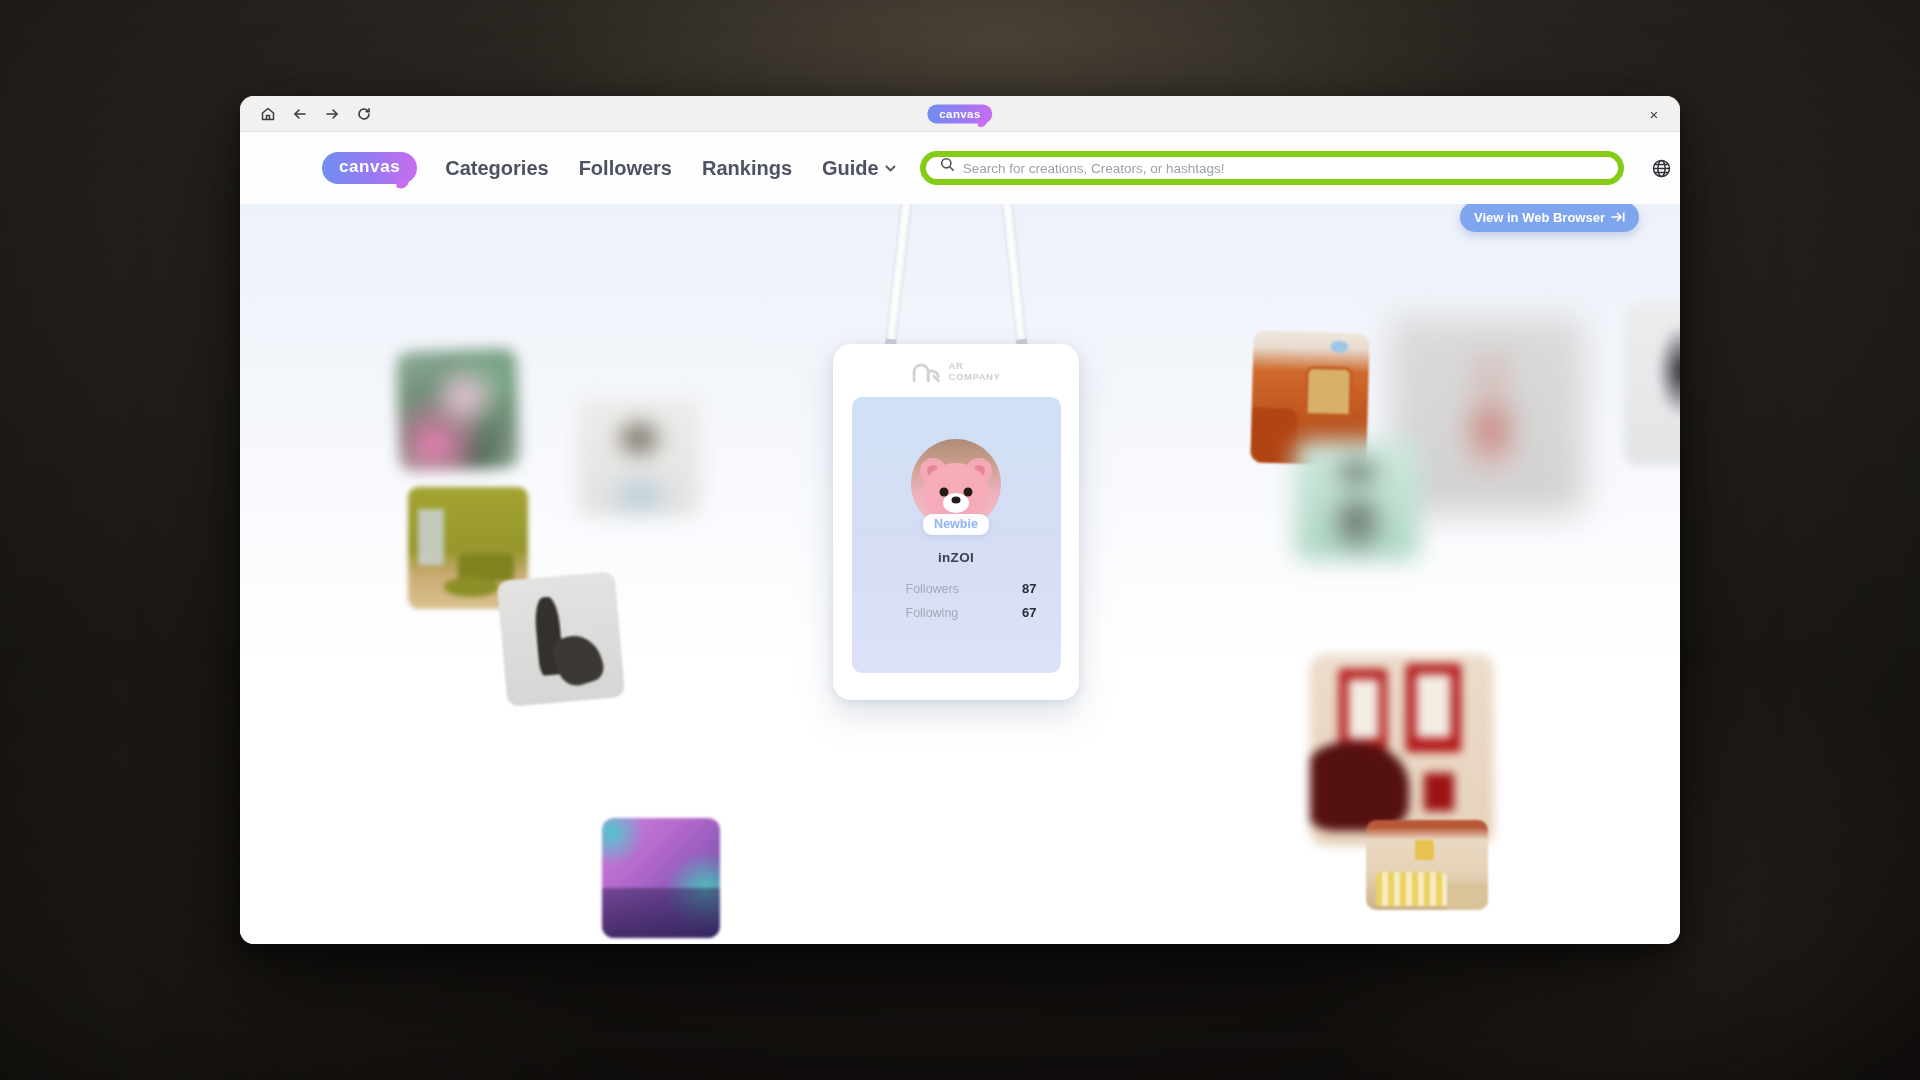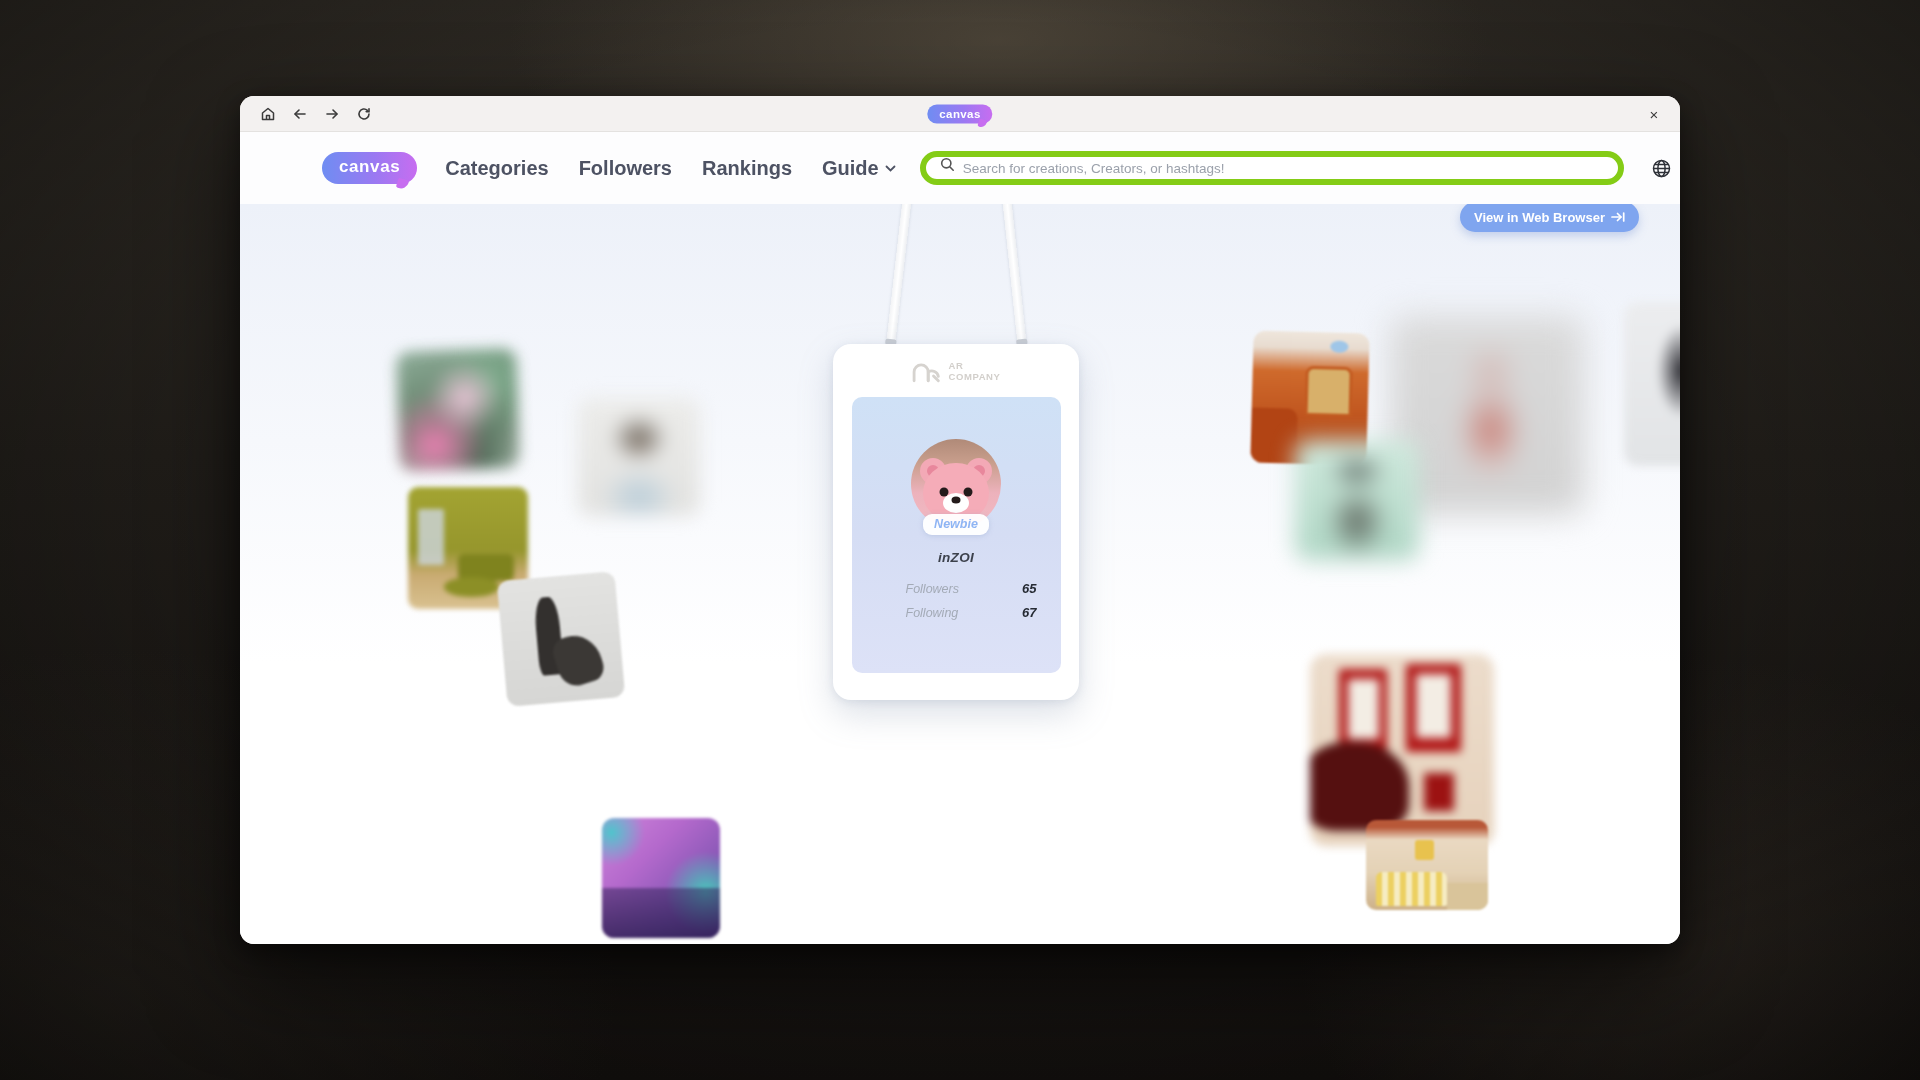--- a/index.html
+++ b/index.html
@@ -124,21 +124,21 @@
   .strap.l { left:663px; transform:rotate(6.5deg); transform-origin:top center; }
   .strap.r { left:762px; transform:rotate(-6deg); transform-origin:top center; }
   .strap .clip { position:absolute; bottom:2px; left:-1px; width:11px; height:6px; background:#c9cdd4; border-radius:2px; }
 
   
   .id-card { position:absolute; z-index:3; left:593px; top:140px; width:246px; height:356px; background:#fff; border-radius:18px;
     box-shadow:0 14px 34px rgba(130,145,170,.28), 0 2px 8px rgba(130,145,170,.18); display:flex; flex-direction:column; align-items:center; }
   .company { display:flex; align-items:center; gap:7px; margin-top:16px; }
   .company-text { font-size:9.5px; font-weight:bold; color:#d2cfcb; letter-spacing:.6px; line-height:1.15; }
   .inner-panel { width:209px; height:276px; margin-top:13px; border-radius:10px; overflow:hidden;
-    background:linear-gradient(180deg,#cfe1f6 0%, #d5ddf4 50%, #dde2f7 100%); display:flex; flex-direction:column; align-items:center;font-style:italic; }
+    background:linear-gradient(180deg,#cfe1f6 0%, #d5ddf4 50%, #dde2f7 100%); display:flex; flex-direction:column; align-items:center; }
   .avatar-big { width:90px; height:90px; margin-top:42px; border-radius:50%; overflow:hidden;
     background:linear-gradient(180deg,#b08a78 0%, #c89e8c 26%, #edb2bc 60%, #f2bac3 100%); position:relative; }
   .level-badge { margin-top:-15px; z-index:2; background:rgba(255,255,255,.95); color:#8fb5f4; font-weight:bold; font-size:12.5px;
     padding:3px 11px 4px; border-radius:9px; box-shadow:0 1px 5px rgba(140,160,200,.35); }
   .username { margin-top:15px; font-size:13.5px; font-weight:bold; color:#3c414c; letter-spacing:.3px; }
   .stats { width:100%; margin-top:16px; padding:0 24px; display:flex; flex-direction:column; gap:9px; }
   .stat-row { display:flex; justify-content:space-between; align-items:center; }
   .stat-label { font-size:12.5px; color:#a3aab6;padding-left:30px; }
   .stat-value { font-size:13px; font-weight:bold; color:#262b34; }
 
@@ -316,21 +316,21 @@
               <circle cx="57" cy="53" r="4.5" fill="#241b1b"></circle>
               <ellipse cx="45" cy="64" rx="13" ry="10" fill="#fff"></ellipse>
               <ellipse cx="45" cy="61" rx="4.5" ry="3.5" fill="#241b1b"></ellipse>
             </svg>
         </div>
         <div class="level-badge">Newbie</div>
         <div class="username">inZOI</div>
         <div class="stats">
           <div class="stat-row">
             <span class="stat-label">Followers</span>
-            <span class="stat-value">65</span>
+            <span class="stat-value">87</span>
           </div>
           <div class="stat-row">
             <span class="stat-label">Following</span>
             <span class="stat-value">67</span>
           </div>
         </div>
       </div>
     </div>
 
     <div class="view-btn">

